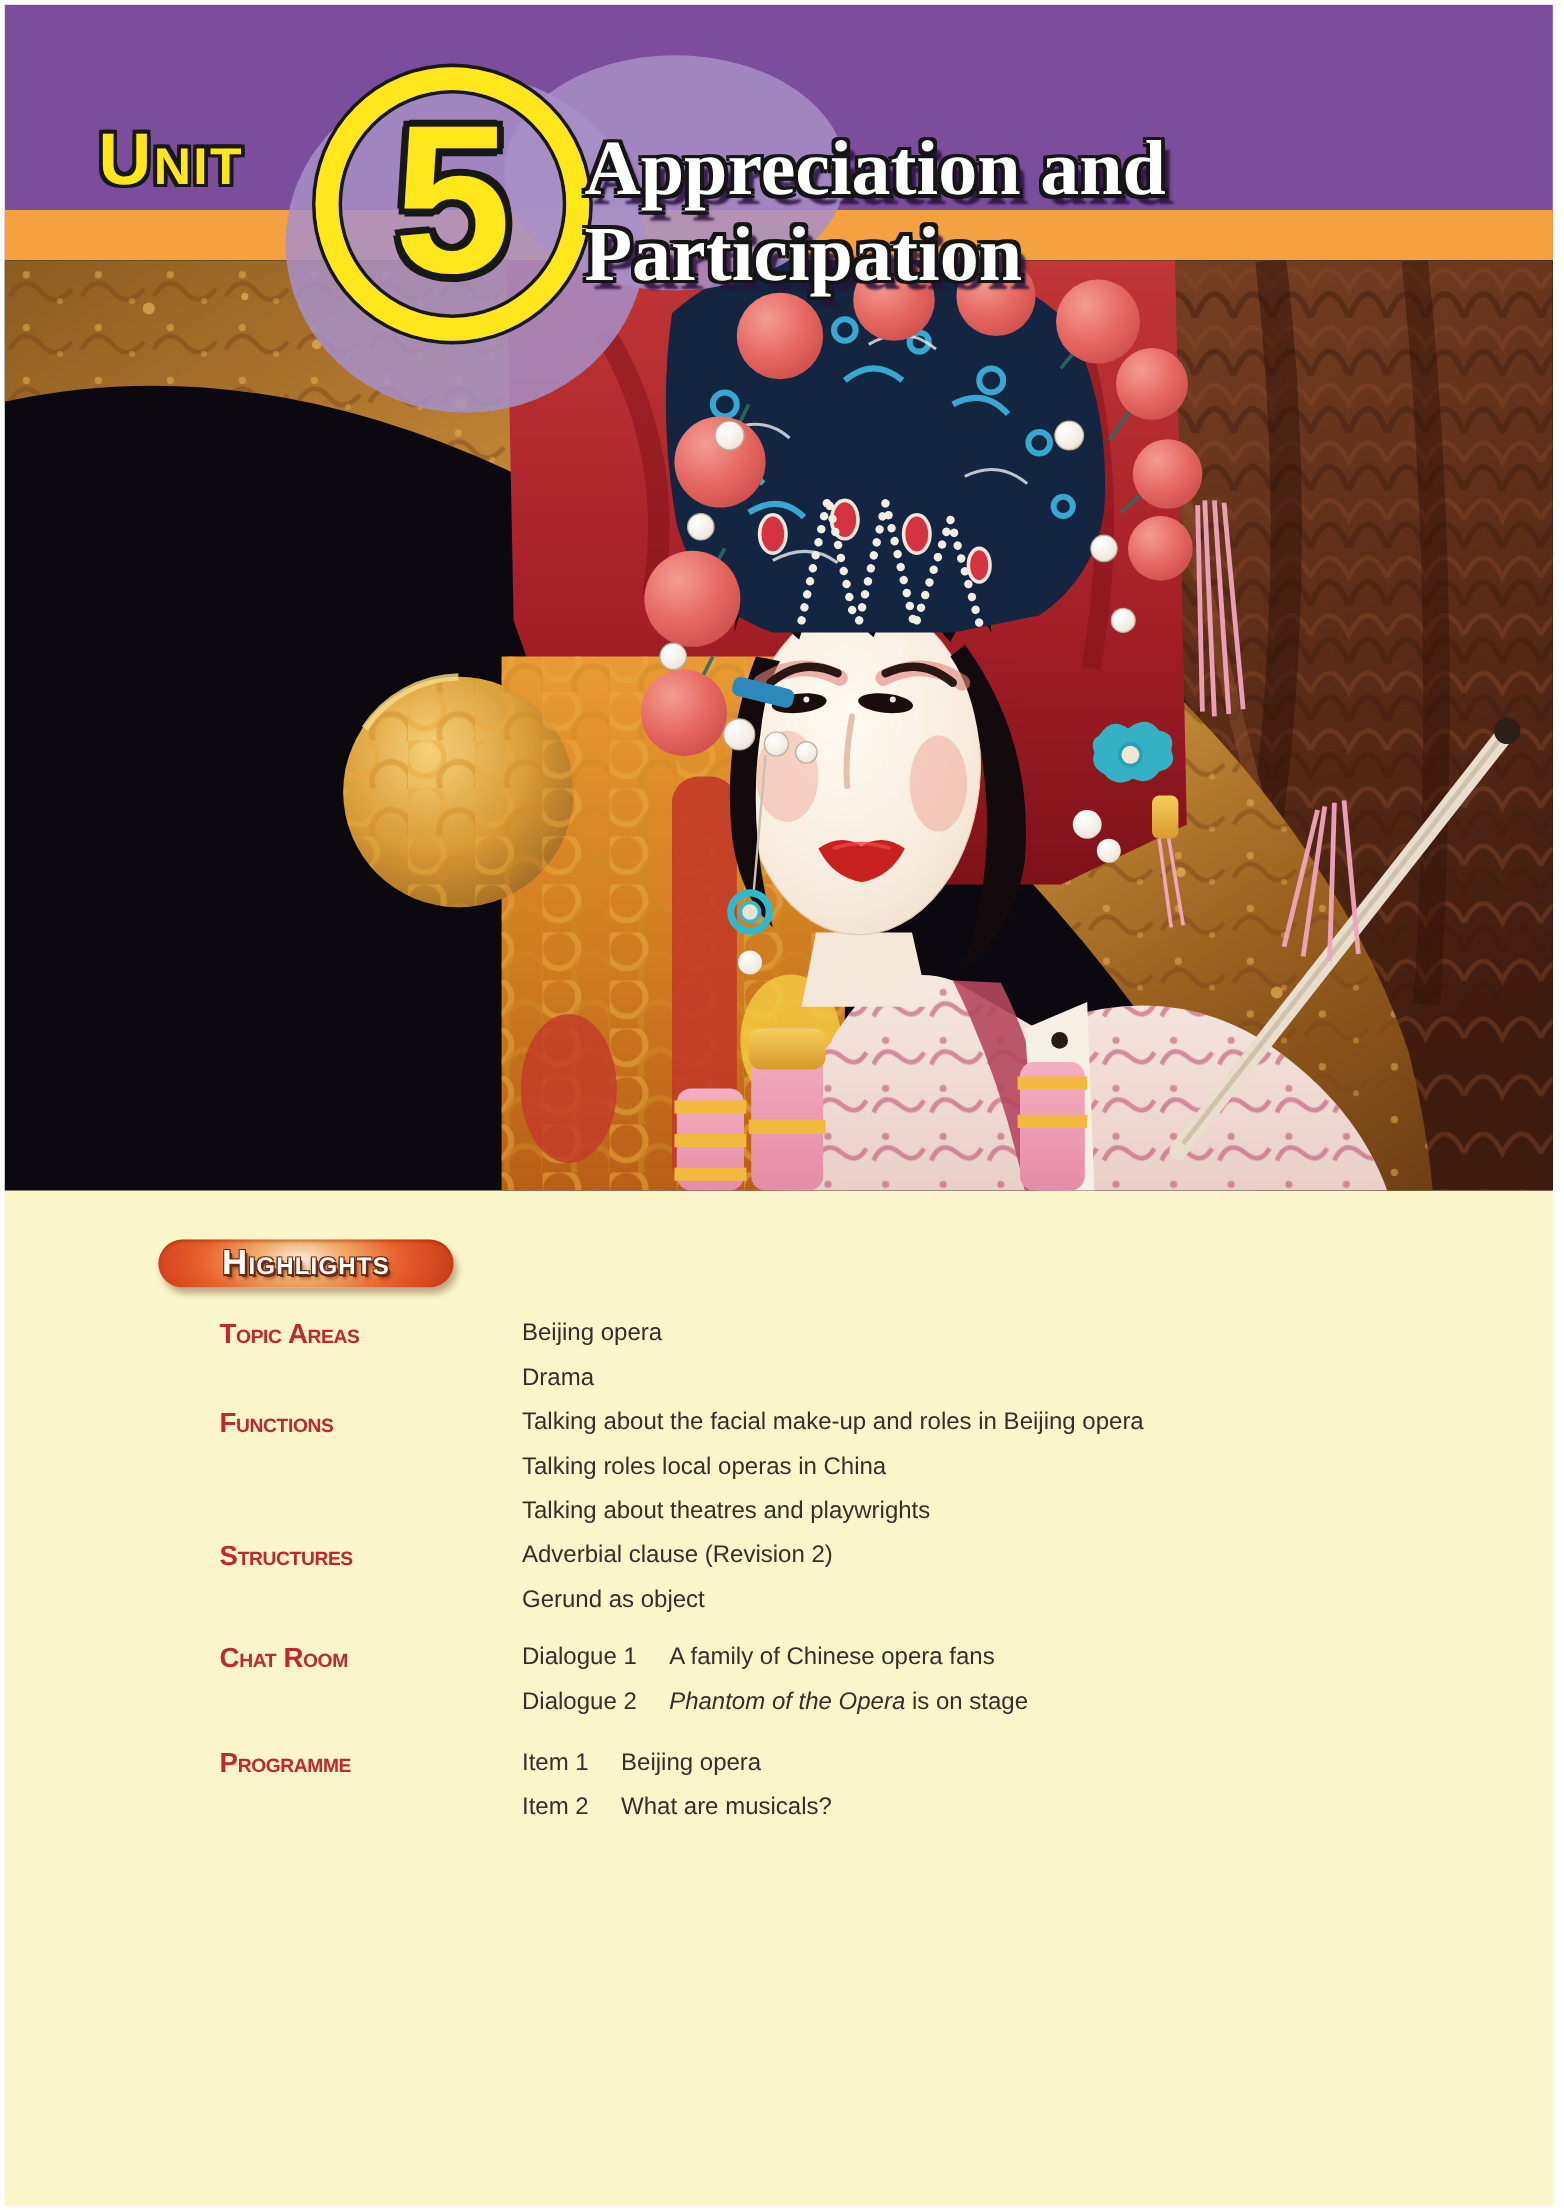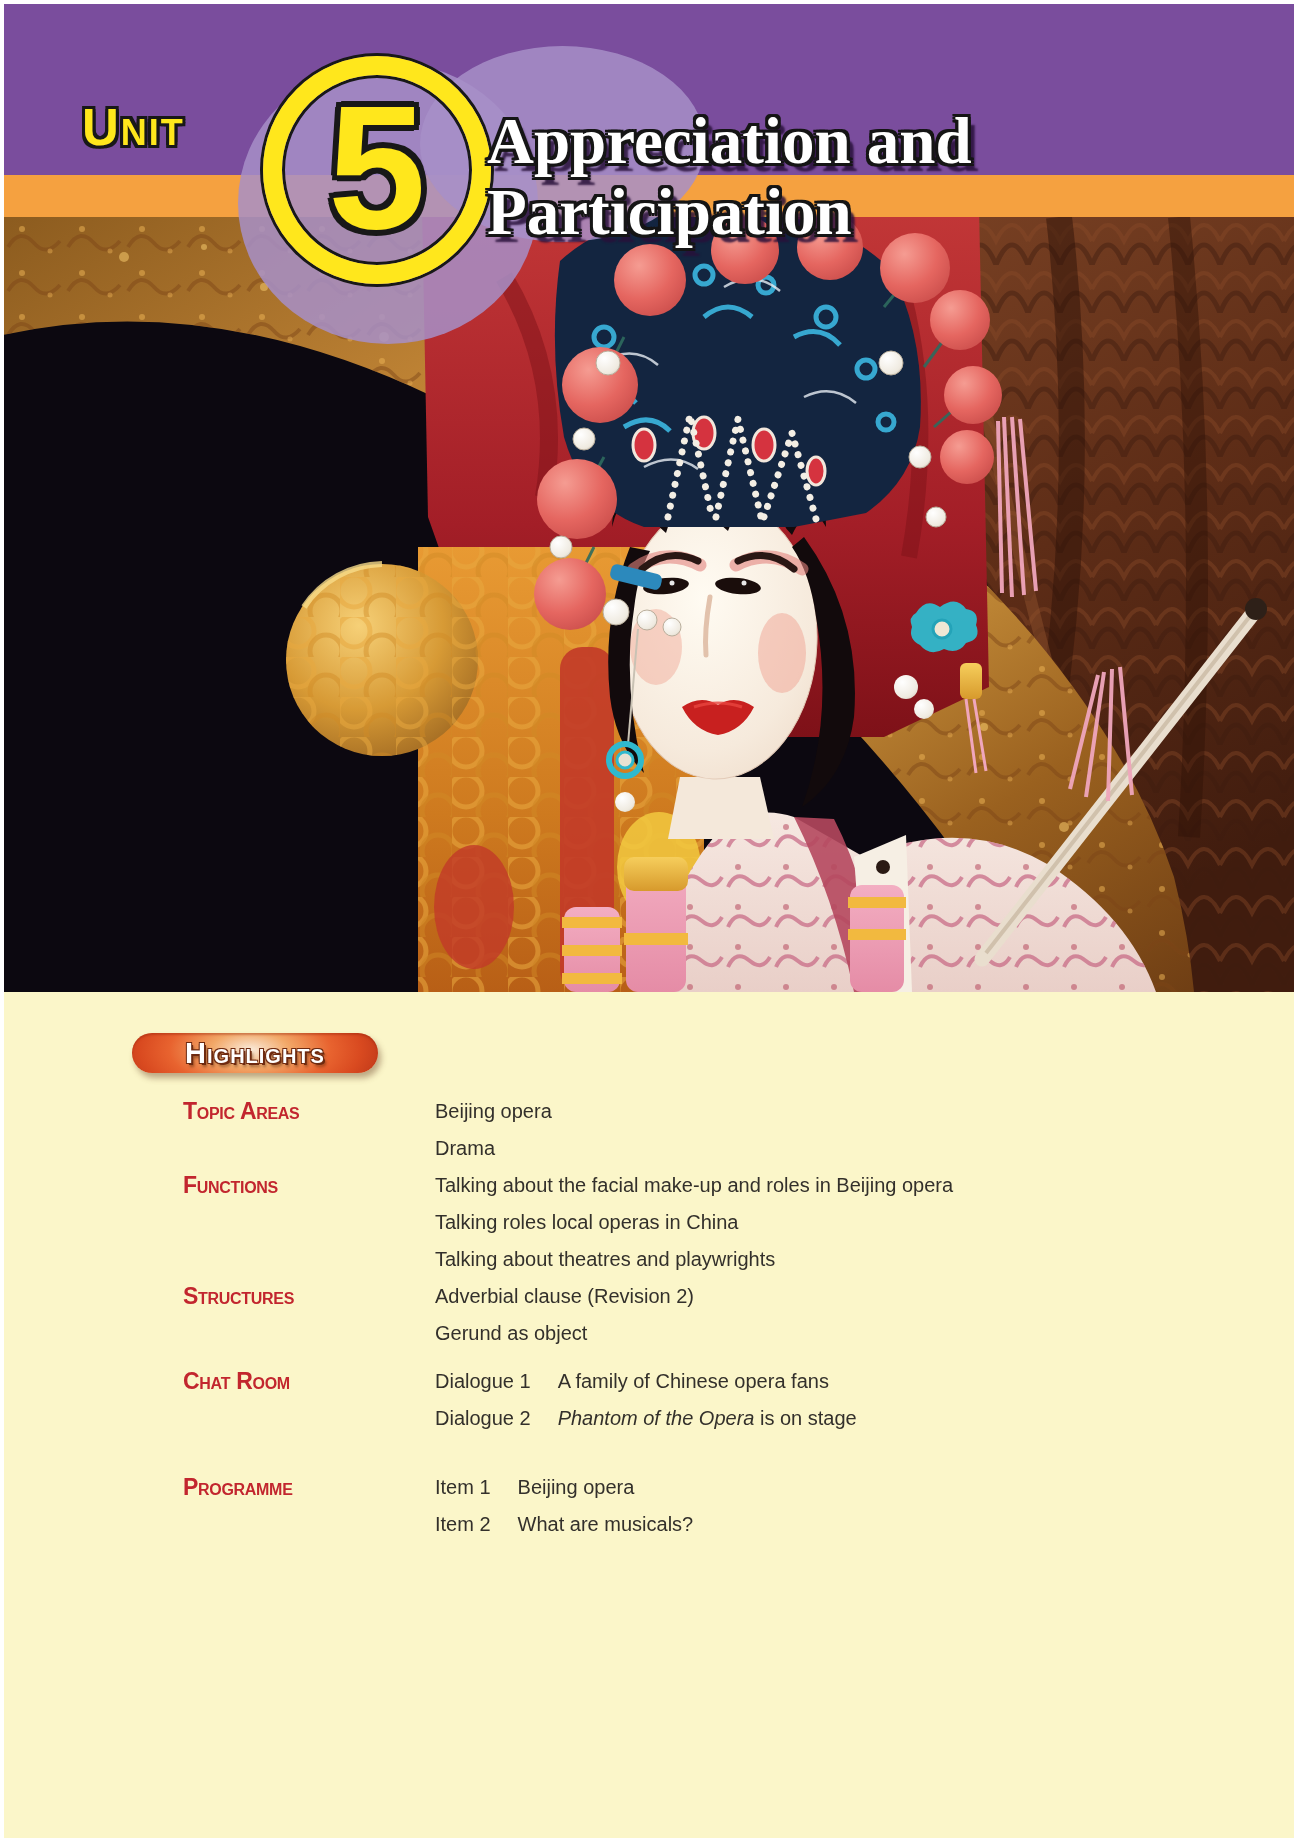--- a/index.html
+++ b/index.html
@@ -7,21 +7,21 @@
         font-family:"Liberation Sans", sans-serif;}
 
   
   .purple-bar{position:absolute;left:4px;top:4px;width:1290px;height:213px;background:#7A4D9D;z-index:1;}
   .orange-band{position:absolute;left:4px;top:175px;width:1290px;height:42px;background:#F5A140;z-index:2;}
   .blob{position:absolute;background:#A78FC8;opacity:.85;border-radius:50%;z-index:3;}
   .blob-a{left:238px;top:62px;width:300px;height:282px;}
   .blob-b{left:420px;top:46px;width:285px;height:196px;}
 
   .unit-word{position:absolute;left:82px;top:102px;z-index:4;
-    font-variant:small-caps;font-weight:bold;font-size:51px;line-height:1;color:#FFE71C;letter-spacing:2px;
+    font-variant:small-caps;font-weight:bold;font-size:61px;line-height:1;color:#FFE71C;letter-spacing:2px;
     text-shadow:-3px -3px 0 #181818,3px -3px 0 #181818,-3px 3px 0 #181818,3px 3px 0 #181818,
                 -3px 0 0 #181818,3px 0 0 #181818,0 -3px 0 #181818,0 3px 0 #181818;}
   .num-ring{position:absolute;left:263px;top:56px;width:228px;height:228px;border-radius:50%;
     border:19px solid #FFE71C;box-sizing:border-box;z-index:4;
     box-shadow:0 0 0 3px #181818, inset 0 0 0 3px #181818;
     display:flex;align-items:center;justify-content:center;}
   .num-five{font-size:176px;font-weight:bold;line-height:1;color:#FFE71C;margin-top:-6px;
     text-shadow:-5px -5px 0 #181818,5px -5px 0 #181818,-5px 5px 0 #181818,5px 5px 0 #181818,
                 -6px 0 0 #181818,6px 0 0 #181818,0 -6px 0 #181818,0 6px 0 #181818;}
   .unit-title{position:absolute;left:487px;top:106px;z-index:5;
@@ -372,21 +372,21 @@
           <div class="hl-line"><span>Gerund as object</span></div>
         </div>
       </div>
       <div class="hl-row" style="margin-top: 11px;">
         <div class="hl-label">Chat Room</div>
         <div class="hl-lines">
           <div class="hl-line"><span class="tab">Dialogue 1</span><span>A family of Chinese opera fans</span></div>
           <div class="hl-line"><span class="tab">Dialogue 2</span><span class="ital">Phantom of the Opera</span><span> is on stage</span></div>
         </div>
       </div>
-      <div class="hl-row" style="margin-top: 32px;">
+      <div class="hl-row" style="margin-top: 14px;">
         <div class="hl-label">Programme</div>
         <div class="hl-lines">
           <div class="hl-line"><span class="tab">Item 1</span><span>Beijing opera</span></div>
           <div class="hl-line"><span class="tab">Item 2</span><span>What are musicals?</span></div>
         </div>
       </div>
     </div>
 
 </div>
 

